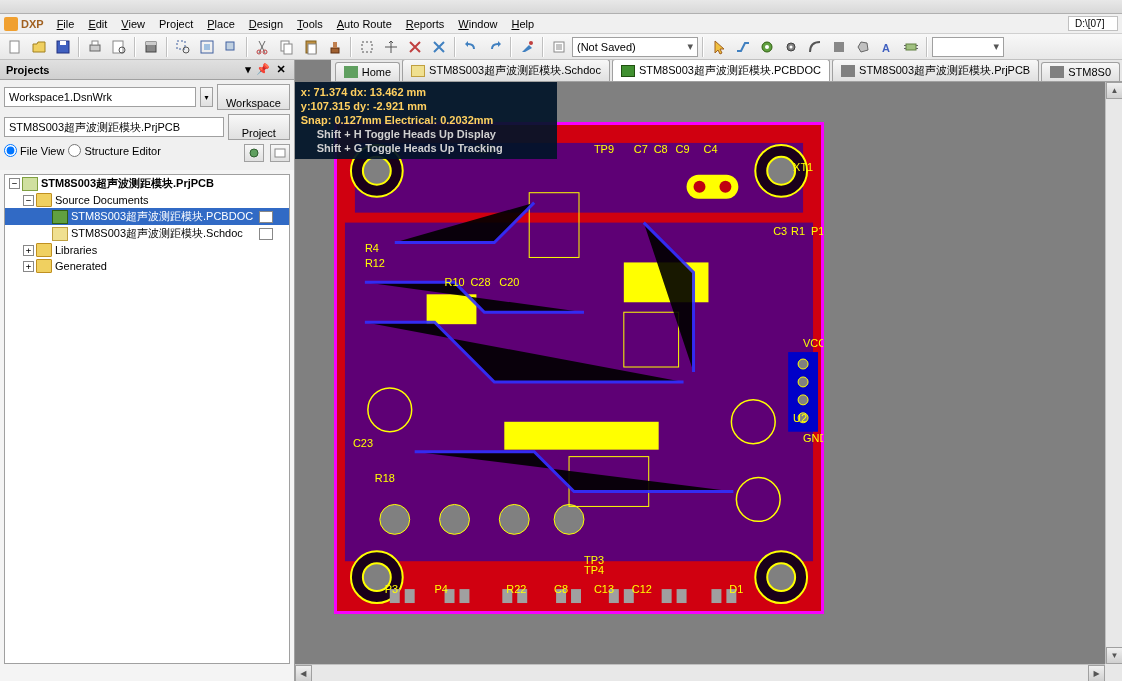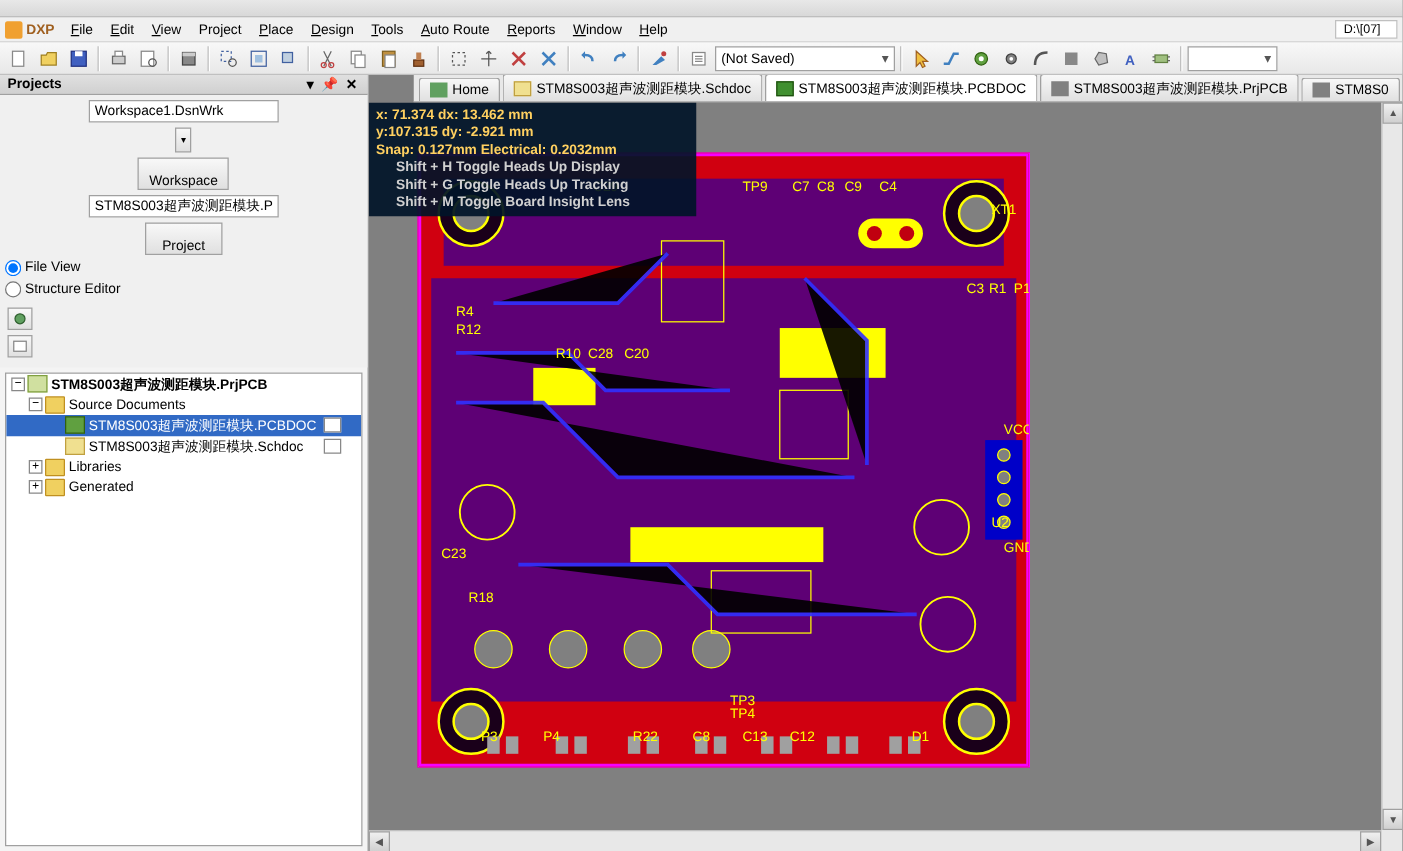--- a/index.html
+++ b/index.html
@@ -21,21 +21,21 @@
 .toolbar .combo .arrow { margin-left: 4px; color: #555; }
 
 .workspace { display: flex; height: calc(100% - 60px); }
 
 .left-panel { width: 371px; background: #f4f4f4; border-right: 1px solid #a0a0a0; display: flex; flex-direction: column; }
 .panel-header { height: 20px; background: linear-gradient(#e0e0e0, #d0d0d0); border-bottom: 1px solid #a0a0a0; display: flex; align-items: center; padding: 0 6px; font-weight: bold; }
 .panel-header .controls { margin-left: auto; display: flex; gap: 2px; }
 .panel-header .controls span { cursor: pointer; padding: 0 2px; }
 
 .panel-body { padding: 4px; background: #f0f0f0; }
-.row { display: flex; gap: 4px; margin-bottom: 4px; align-items: center; flex-direction: column; }
+.row { display: flex; gap: 4px; margin-bottom: 4px; align-items: center; }
 .row input[type=text] { flex: 1; border: 1px solid #a0a0a0; padding: 2px 4px; background: #fff; height: 20px; }
 .row .btn { border: 1px solid #a0a0a0; background: linear-gradient(#f8f8f8,#e0e0e0); padding: 12px 8px; cursor: pointer; height: 20px; min-width: 62px; }
 .row .dd { width: 13px; height: 20px; border: 1px solid #a0a0a0; background: linear-gradient(#f8f8f8,#e0e0e0); display: flex; align-items: center; justify-content: center; font-size: 8px;}
 .radio-row { display: flex; align-items: flex-start; gap: 4px; }
 .radio-row label { display: flex; align-items: center; gap: 3px; cursor: pointer; }
 .radio-row .icon-btn { width: 20px; height: 18px; border: 1px solid #a0a0a0; background: linear-gradient(#f8f8f8,#e0e0e0); margin-left: 2px; cursor: pointer; display: flex; align-items: center; justify-content: center;}
 .radio-row .spacer { flex: 1; }
 
 .tree { background: #fff; border: 1px solid #a0a0a0; margin: 4px; height: 490px; overflow: auto; }
 .tree-node { display: flex; align-items: center; padding: 1px 2px; white-space: nowrap; }
@@ -225,21 +225,21 @@
         <circle cx="12" cy="4" r="2" fill="#c04040"></circle>
       </svg>
     </div>
   <div class="sep"></div>
   <div class="tbtn">
       <svg width="16" height="16">
         <rect x="3" y="3" width="10" height="10" fill="#fff" stroke="#888"></rect>
         <path d="M5 6 L11 6 M5 8 L11 8 M5 10 L11 10" stroke="#888"></path>
       </svg>
     </div>
-  <div class="combo" style="width:144px;">
+  <div class="combo" style="width:126px;">
     <span>(Not Saved)</span>
     <span class="arrow" style="margin-left:auto;">▾</span>
   </div>
   <div class="sep"></div>
   <div class="tbtn">
       <svg width="16" height="16">
         <path d="M4 2 L4 14 L7 11 L9 15 L11 14 L9 10 L13 10 Z" fill="#f0c040" stroke="#a06020"></path>
       </svg>
     </div>
   <div class="tbtn">
@@ -509,21 +509,20 @@
           </g>
         </svg>
       </div>
 
       <div class="hud">
         <div class="y">x: 71.374    dx: 13.462  mm</div>
         <div class="y">y:107.315    dy:  -2.921   mm</div>
         <div class="y">Snap: 0.127mm Electrical: 0.2032mm</div>
         <div class="g">Shift + H   Toggle Heads Up Display</div>
         <div class="g">Shift + G   Toggle Heads Up Tracking</div>
-        <div class="g">Shift + M   Toggle Board Insight Lens</div>
       </div>
 
       <div class="scrollbar-v">
         <div class="scroll-btn">▲</div>
         <div class="scroll-btn bot">▼</div>
       </div>
       <div class="scrollbar-h">
         <div class="scroll-btn">◀</div>
         <div class="scroll-btn right">▶</div>
       </div>

